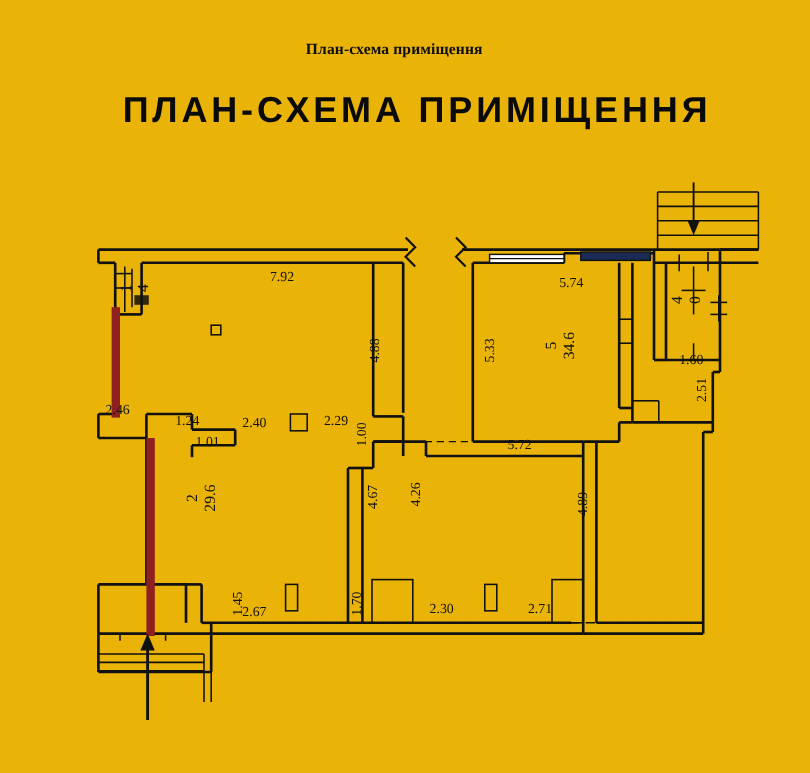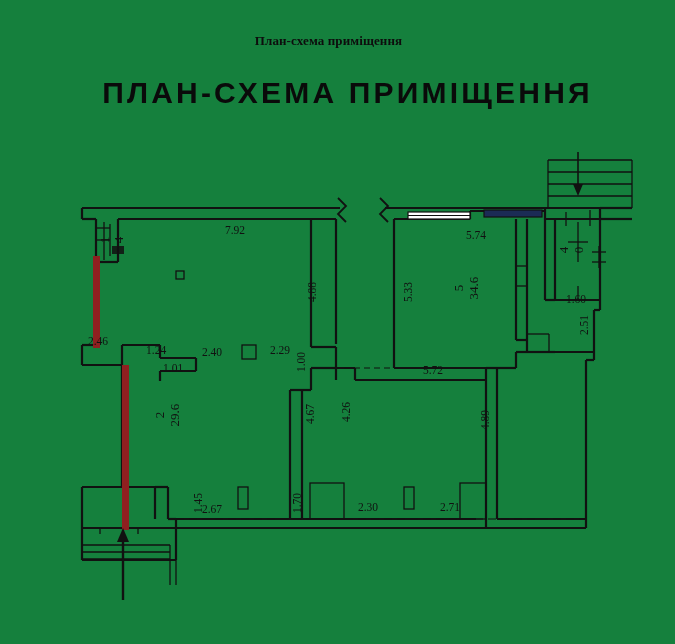--- a/index.html
+++ b/index.html
@@ -11,21 +11,21 @@
     width: 675px;
     height: 644px;
     position: relative;
     font-family: "Liberation Serif", serif;
     overflow: hidden;
   }
   #page {
     position: relative;
     width: 675px;
     height: 644px;
-    background: #15803d;
+    background: #eab308;
   }
   .subtitle {
     position: absolute;
     left: 0;
     top: 33px;
     width: 675px;
     text-align: center;
     font-family: "Liberation Serif", serif;
     font-weight: bold;
     font-size: 13px;

